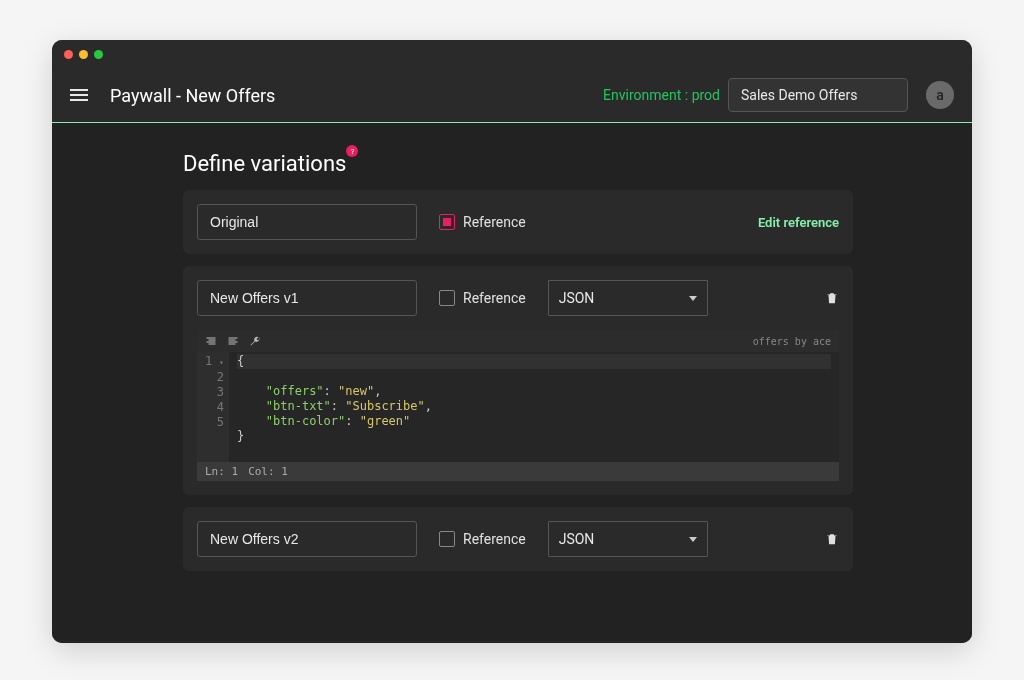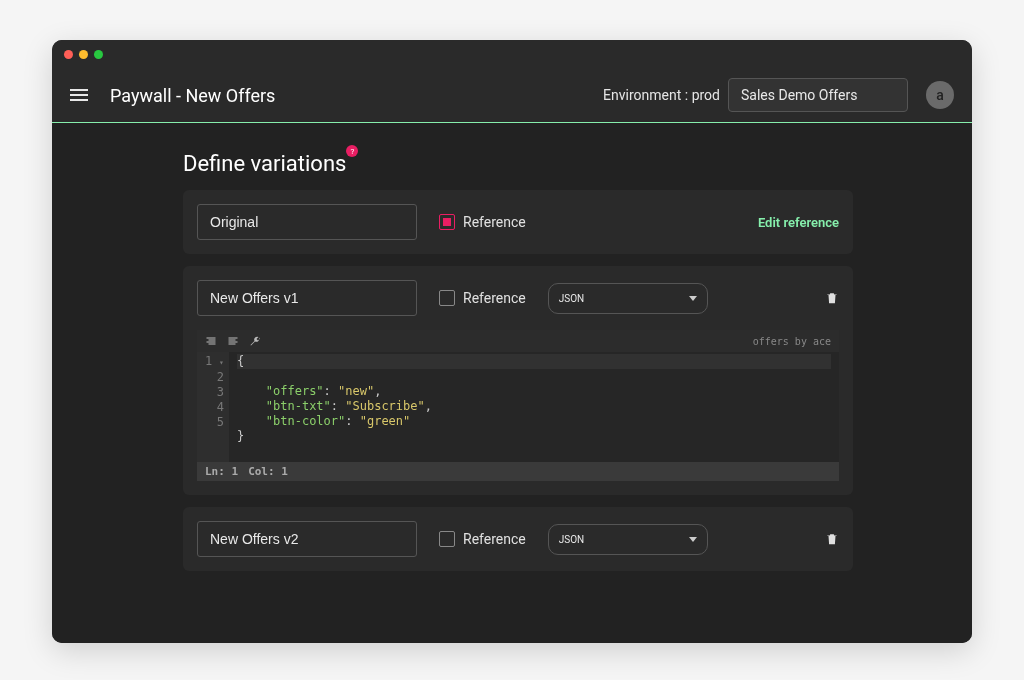--- a/index.html
+++ b/index.html
@@ -48,21 +48,21 @@
     width: 18px;
     height: 2px;
     background: #e8e8e8;
   }
   .page-title {
     margin-left: 22px;
     font-size: 18px;
     color: #ffffff;
   }
   .spacer { flex: 1; }
-  .env-label { color: #e5e5e5; font-size: 14px; margin-right: 8px; }
+  .env-label { color: #22c55e; font-size: 14px; margin-right: 8px; }
   .account-select {
     background: #333;
     border: 1px solid #555;
     border-radius: 4px;
     color: #e8e8e8;
     padding: 8px 28px 8px 12px;
     font-size: 14px;
     position: relative;
     min-width: 180px;
     cursor: pointer;
@@ -150,24 +150,24 @@
   .link-action {
     color: #86efac;
     font-size: 13px;
     font-weight: 600;
     cursor: pointer;
     margin-left: auto;
   }
   .type-select {
     background: #2a2a2a;
     border: 1px solid #555;
-    border-radius: 10px;
+    border-radius: 1px;
     color: #e8e8e8;
     padding: 9px 10px;
-    font-size: 10px;
+    font-size: 14px;
     width: 160px;
     display: flex;
     align-items: center;
     justify-content: space-between;
     cursor: pointer;
   }
   .caret-down {
     width: 0; height: 0;
     border-left: 4px solid transparent;
     border-right: 4px solid transparent;
@@ -224,21 +224,20 @@
   .pun { color: #ccc; }
   .fold { color: #777; margin-left: 2px; }
   .active-line { background: #313131; display: block; }
   .editor-status {
     background: #3a3a3a;
     color: #aaa;
     font-size: 11px;
     padding: 3px 8px;
     display: flex;
     gap: 10px;
-    font-weight: bold;
   }
   .ref-wrap { display: flex; align-items: center; gap: 8px; }
 </style>
 </head>
 <body>
 
 <div class="window">
 
   <div class="titlebar">
     <div class="dot red"></div>

